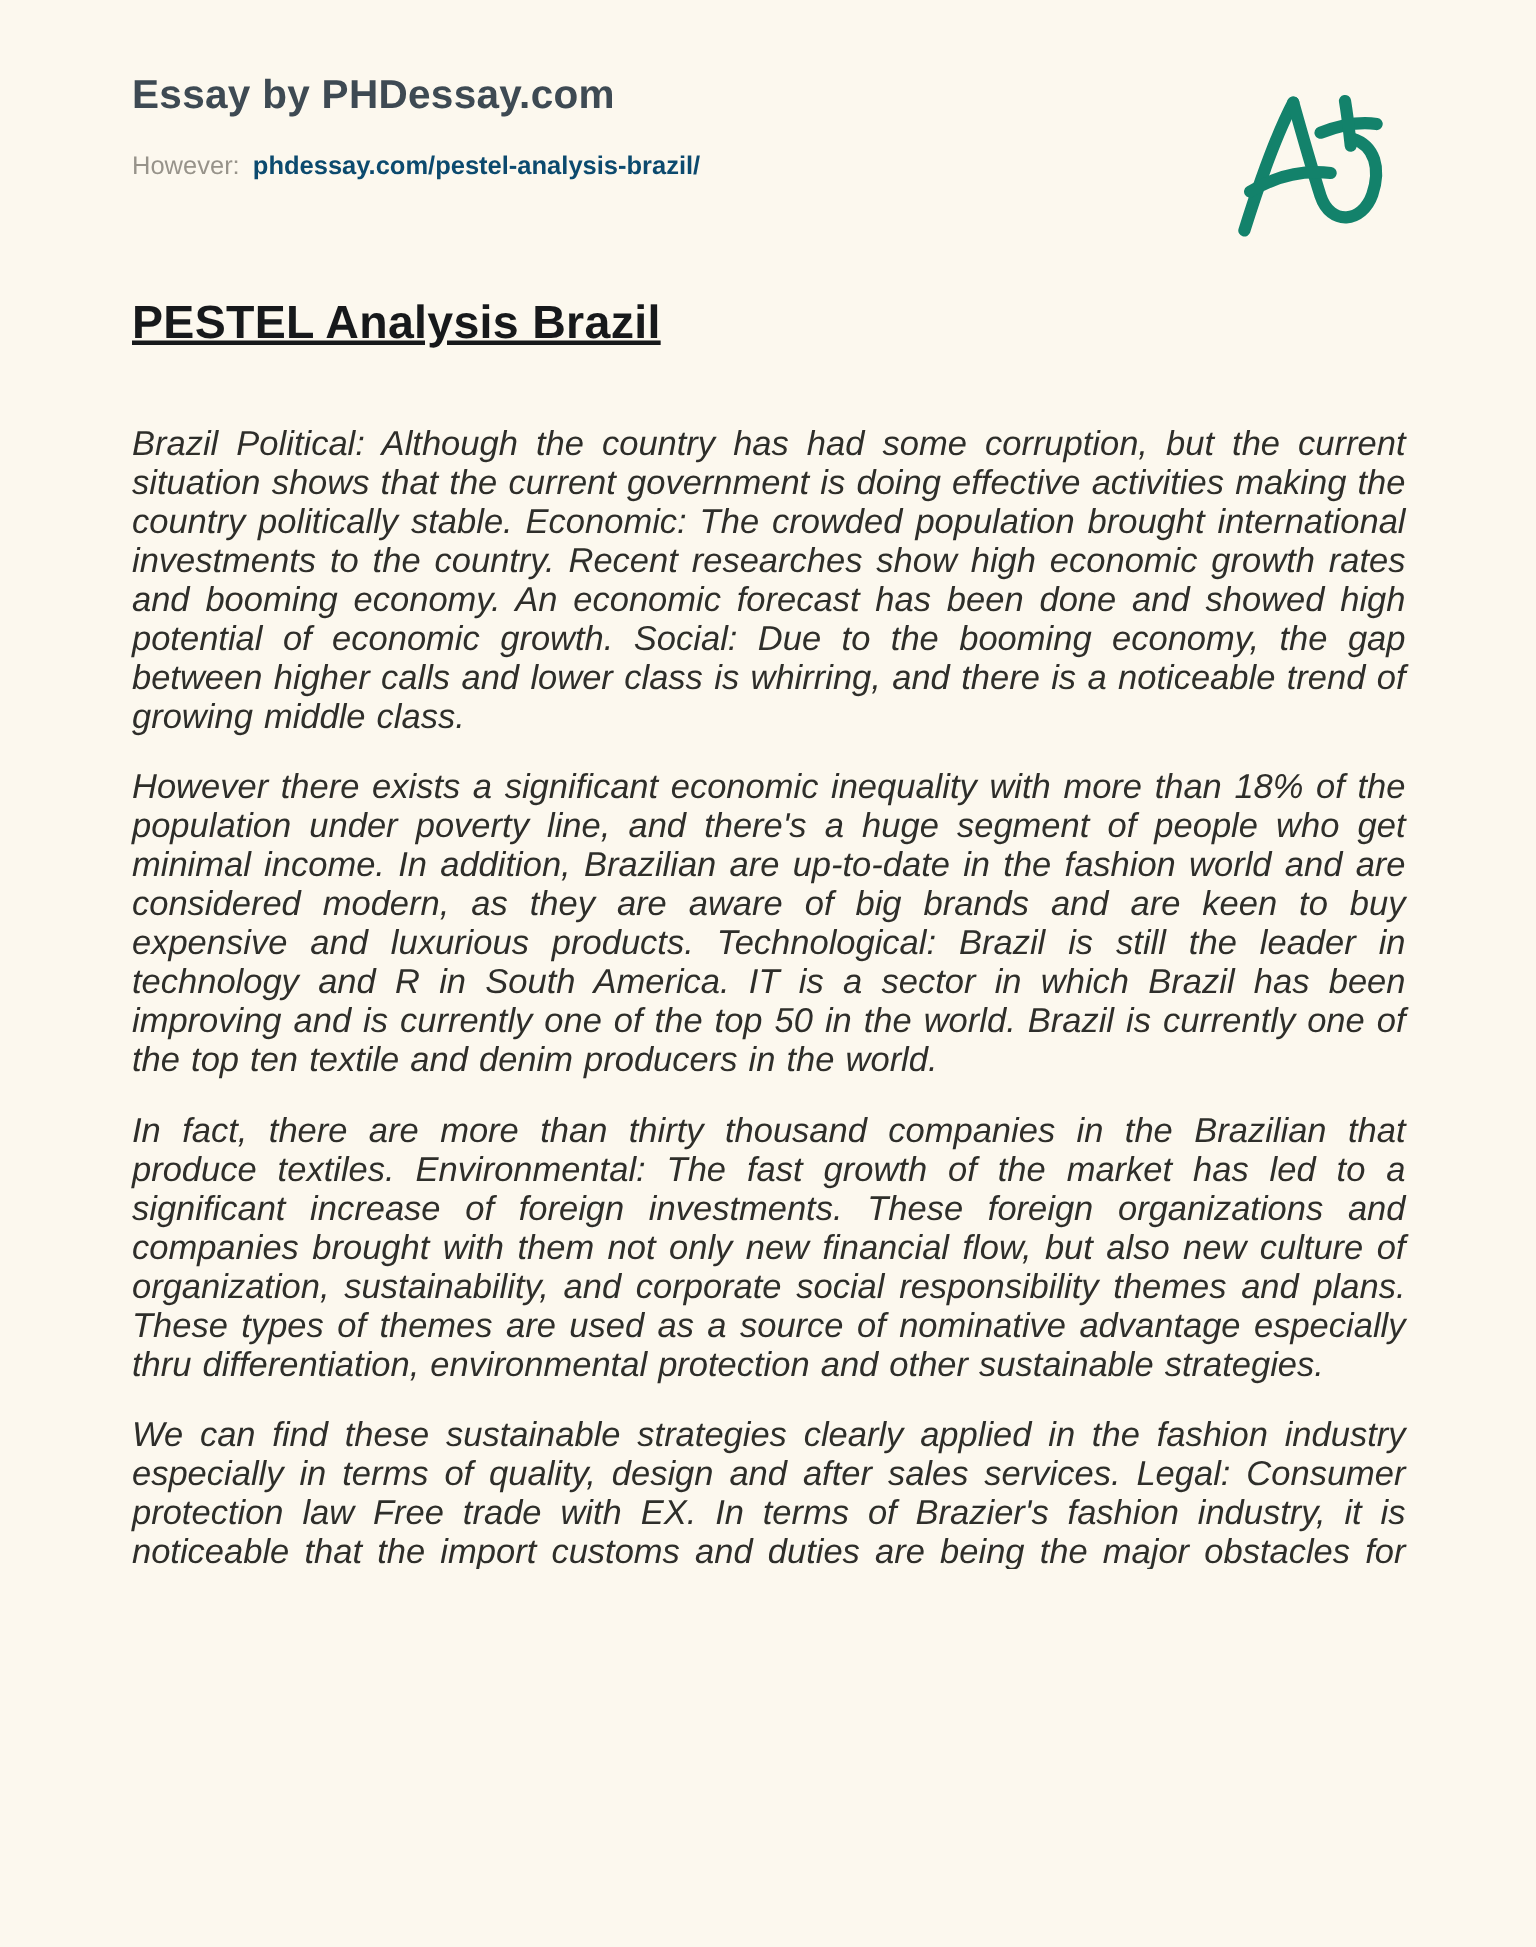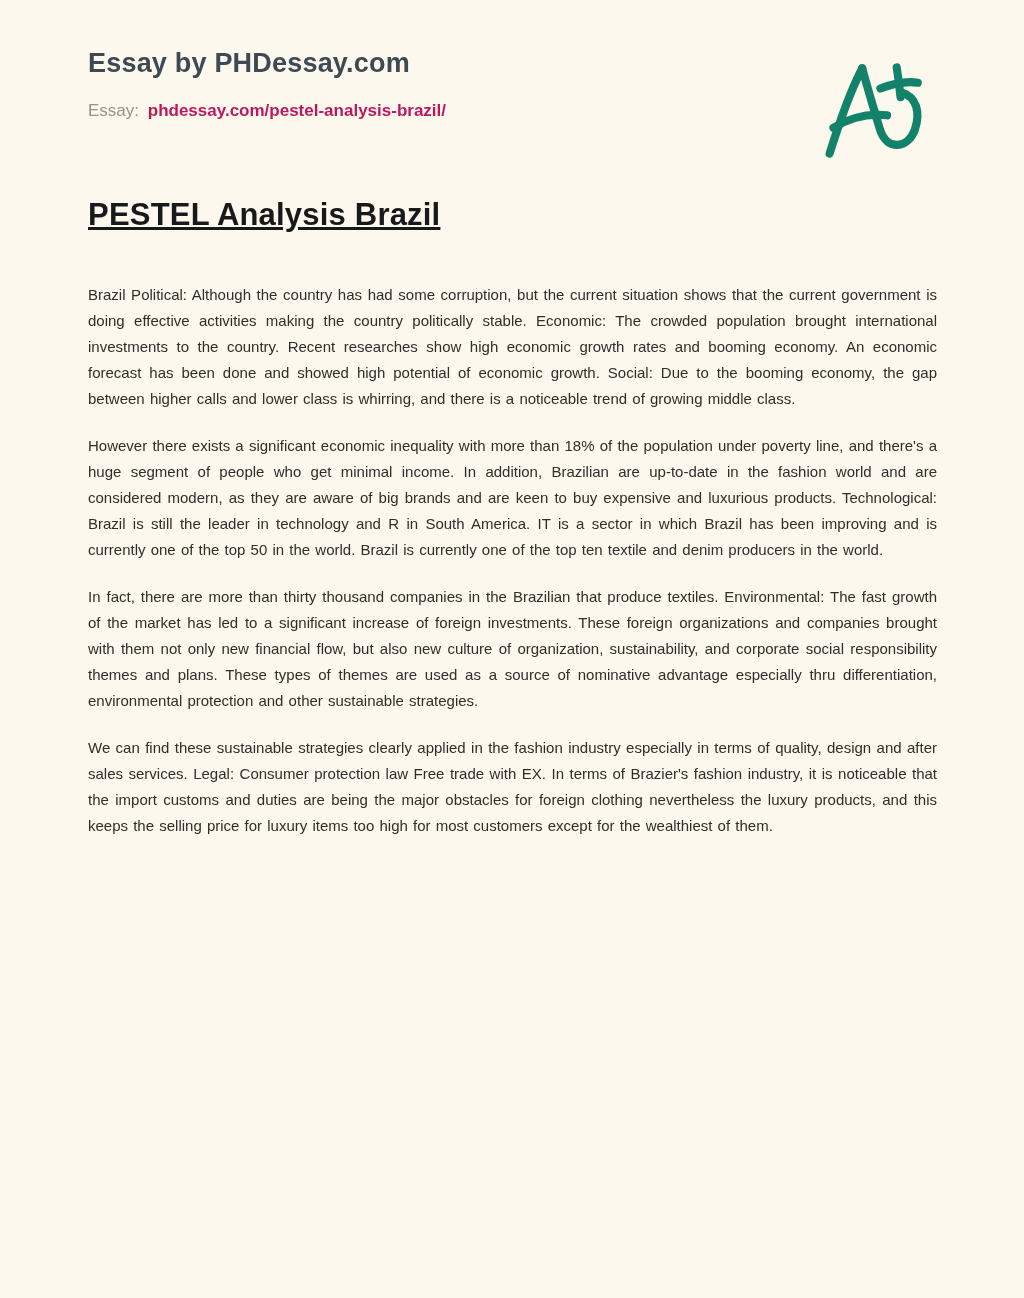--- a/index.html
+++ b/index.html
@@ -25,21 +25,21 @@
     color: #3E4A53;
     letter-spacing: 0.2px;
     margin: 0 0 22px 0;
   }
   .source-line {
     font-size: 17px;
     color: #97938A;
     margin: 0;
   }
   .source-line .link {
-    color: #be185d;
+    color: #0c4a6e;
     font-weight: 700;
     cursor: pointer;
     margin-left: 4px;
   }
   .logo {
     position: absolute;
     top: 55px;
     right: 89px;
     width: 115px;
     height: 112px;
@@ -49,26 +49,27 @@
     font-weight: 700;
     color: #17191B;
     letter-spacing: 0.2px;
     margin: 76px 0 0 0;
     text-decoration: underline;
   }
   .essay-body {
     margin-top: 49px;
   }
   .essay-body p {
-    font-size: 15px;
+    font-size: 23px;
     line-height: 26px;
     color: #2E2E2A;
     text-align: justify;
     margin: 0 0 21px 0;
     word-spacing: 1px;
+    font-style: italic;
   }
 </style>
 </head>
 <body>
 
 <div class="page">
 
   <div class="logo">
     <svg viewBox="0 0 120 115" width="115" height="112" fill="none" stroke="#13826B" stroke-width="8.5" stroke-linecap="round">
 
@@ -81,21 +82,21 @@
       <path d="M 63,34 C 76,29 90,26 102,28"></path>
 
       <path d="M 80,12 C 82,24 83,34 84,43"></path>
     </svg>
   </div>
 
   <div class="content">
     <h1 class="byline">Essay by PHDessay.com</h1>
 
     <div class="source-line">
-      <span>Essay:</span>
+      <span>However:</span>
       <span class="link">phdessay.com/pestel-analysis-brazil/</span>
     </div>
 
     <h2 class="title">PESTEL Analysis Brazil</h2>
 
     <div class="essay-body">
       <p>Brazil Political: Although the country has had some corruption, but the current situation shows that the current government is doing effective activities making the country politically stable. Economic: The crowded population brought international investments to the country. Recent researches show high economic growth rates and booming economy. An economic forecast has been done and showed high potential of economic growth. Social: Due to the booming economy, the gap between higher calls and lower class is whirring, and there is a noticeable trend of growing middle class.</p>
       <p>However there exists a significant economic inequality with more than 18% of the population under poverty line, and there's a huge segment of people who get minimal income. In addition, Brazilian are up-to-date in the fashion world and are considered modern, as they are aware of big brands and are keen to buy expensive and luxurious products. Technological: Brazil is still the leader in technology and R in South America. IT is a sector in which Brazil has been improving and is currently one of the top 50 in the world. Brazil is currently one of the top ten textile and denim producers in the world.</p>
       <p>In fact, there are more than thirty thousand companies in the Brazilian that produce textiles. Environmental: The fast growth of the market has led to a significant increase of foreign investments. These foreign organizations and companies brought with them not only new financial flow, but also new culture of organization, sustainability, and corporate social responsibility themes and plans. These types of themes are used as a source of nominative advantage especially thru differentiation, environmental protection and other sustainable strategies.</p>
       <p>We can find these sustainable strategies clearly applied in the fashion industry especially in terms of quality, design and after sales services. Legal: Consumer protection law Free trade with EX. In terms of Brazier's fashion industry, it is noticeable that the import customs and duties are being the major obstacles for foreign clothing nevertheless the luxury products, and this keeps the selling price for luxury items too high for most customers except for the wealthiest of them.</p>

